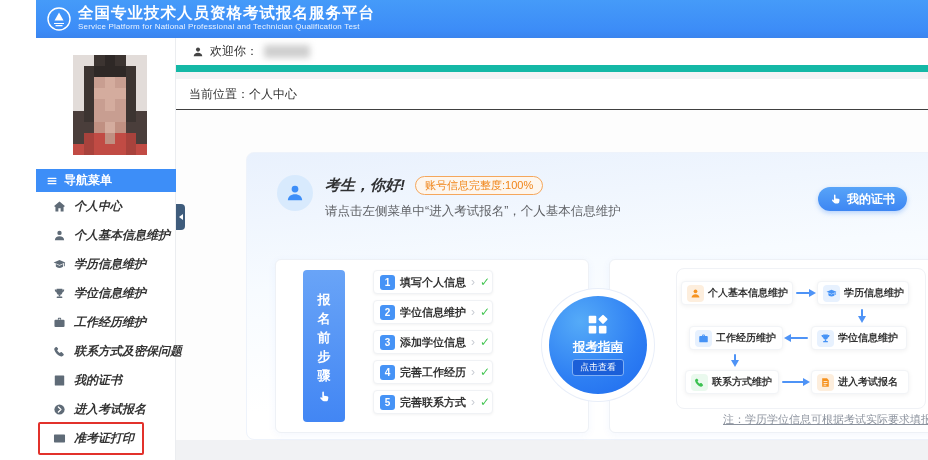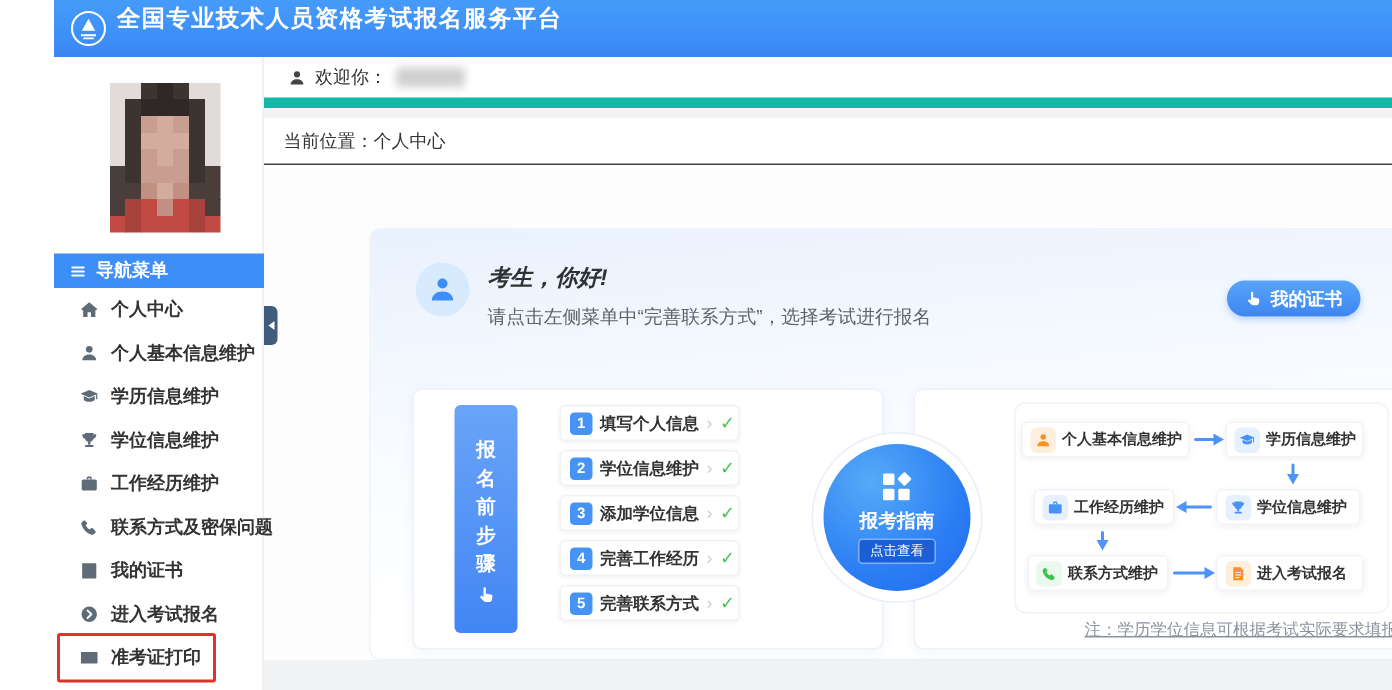--- a/index.html
+++ b/index.html
@@ -16,21 +16,21 @@
   .sub-title { font-size:8px; color:#eaf3ff; letter-spacing:.2px; }
 
   
   #sidebar { position:absolute; left:0; top:38px; width:140px; height:422px; background:#fff;
     border-right:1px solid #ebedf0; z-index:20; }
   #photo { position:absolute; left:37px; top:17px; width:74px; height:100px; }
   #photo svg { width:100%; height:100%; }
   #nav-header { position:absolute; left:0; top:131px; width:140px; height:23px; background:#3d8ef8;
     color:#fff; font-size:12px; font-weight:bold; display:flex; align-items:center; gap:6px; padding-left:10px; }
   #nav-header .icn { width:12px; height:12px; display:inline-flex; }
-  #menu { position:absolute; left:0; top:154px; width:140px; }
+  #menu { position:absolute; left:0; top:154px; width:140px;font-style:italic; }
   .menu-item { position:relative; height:29px; display:flex; align-items:center; gap:8px;
     padding-left:17px; cursor:pointer; }
   .menu-item .icn { width:13px; height:13px; color:#5f6b77; flex:0 0 13px; display:inline-flex; }
   .menu-item .lbl { font-size:12px; font-weight:bold; color:#333; white-space:nowrap; }
   .redbox { position:absolute; left:2px; right:32px; top:-2px; bottom:-2px;
     border:2px solid #e2312b; border-radius:2px; pointer-events:none; }
   #collapse-tab { position:absolute; left:140px; top:204px; width:9px; height:26px; background:#3f5c7c;
     border-radius:0 4px 4px 0; z-index:21; display:flex; align-items:center; justify-content:center; cursor:pointer; }
   #collapse-tab i { width:0; height:0; border:3px solid transparent; border-right:4px solid #fff; margin-right:2px; }
 
@@ -84,21 +84,21 @@
   .step-check { color:#44c553; font-size:12px; font-weight:bold; line-height:1; }
 
   
   #guide-circle { position:absolute; left:295px; top:136px; width:112px; height:112px; border-radius:50%;
     background:#fff; box-shadow:0 0 0 1px #e8eef9; display:flex; align-items:center; justify-content:center;
     z-index:8; cursor:pointer; }
   #guide-inner { width:98px; height:98px; border-radius:50%;
     background:radial-gradient(circle at 32% 26%,#55abf8 0%,#2d7ef3 60%,#1e6aee 100%);
     display:flex; flex-direction:column; align-items:center; justify-content:center; }
   #guide-inner .icn { width:22px; height:22px; }
-  #guide-title { color:#fff; font-size:12.5px; font-weight:bold; margin:3px 0 3px; }
+  #guide-title { color:#fff; font-size:12.5px; font-weight:bold; margin:3px 0 3px;text-decoration:underline; }
   #guide-chip { background:#1b5fd8; border:1px solid #7fb0f5; color:#fff; font-size:9px;
     border-radius:3px; padding:1px 7px; }
 
   
   #flow-panel { position:absolute; left:362px; top:106px; width:334px; height:174px; background:#fff;
     border:1px solid #eef1f6; border-radius:6px; box-shadow:0 2px 8px rgba(31,101,240,.05); }
   #flow-box { position:absolute; left:66px; top:8px; width:250px; height:141px;
     border:1px solid #f0f2f6; border-radius:8px; }
   .fnode { position:absolute; background:#fff; border:1px solid #f2f4f7; border-radius:4px;
     box-shadow:0 1px 5px rgba(0,0,0,.06); display:flex; align-items:center; gap:4px;
@@ -130,20 +130,21 @@
   <div id="header">
     <div id="logo">
       <svg viewBox="0 0 26 26" fill="none">
         <circle cx="13" cy="13" r="11" stroke="#fff" stroke-width="1.4"></circle>
         <path d="M13 6.5 L17.5 14.5 H8.5 Z" fill="#fff"></path>
         <path d="M8 17.5 H18 M9.5 19.6 H16.5" stroke="#fff" stroke-width="1.2"></path>
       </svg>
     </div>
     <div class="title-block">
       <div class="main-title">全国专业技术人员资格考试报名服务平台</div>
+      <div class="sub-title">Service Platform for National Professional and Technician Qualification Test</div>
     </div>
   </div>
 
   <div id="topbar">
     <span class="icn">
         <svg viewBox="0 0 16 16">
           <g fill="currentColor">
             <circle cx="8" cy="4.8" r="2.7"></circle>
             <path d="M2.3 13.8c0-3 2.5-4.8 5.7-4.8s5.7 1.8 5.7 4.8Z"></path>
           </g>
@@ -337,22 +338,23 @@
           <svg viewBox="0 0 16 16">
             <g fill="currentColor">
               <circle cx="8" cy="4.8" r="2.7"></circle>
               <path d="M2.3 13.8c0-3 2.5-4.8 5.7-4.8s5.7 1.8 5.7 4.8Z"></path>
             </g>
           </svg>
         </span>
     </div>
     <div id="greet-row">
       <span id="greeting">考生，你好!</span>
-    </div>
-    <div id="instruction">请点击左侧菜单中“完善联系方式”，选择考试进行报名</div>
+      <span id="badge">账号信息完整度:100%</span>
+    </div>
+    <div id="instruction">请点击左侧菜单中“进入考试报名”，个人基本信息维护</div>
     <div id="faq-btn">
       <span class="icn">
           <svg viewBox="0 0 16 16">
             <path fill="currentColor" d="M6.3 1.9c.55 0 1 .45 1 1v4.3h.5l3.6.6c.9.15 1.5 1 1.3 1.9l-.5 2.7c-.17.9-.9 1.5-1.8 1.5H7.1c-.5 0-1-.2-1.4-.6L3 10.6c-.4-.4-.4-1.1 0-1.5.4-.4 1-.4 1.4 0l.9.9V2.9c0-.55.45-1 1-1Z"></path>
           </svg>
         </span>
       <span>我的证书</span>
     </div>
 
     <div id="steps-panel">

